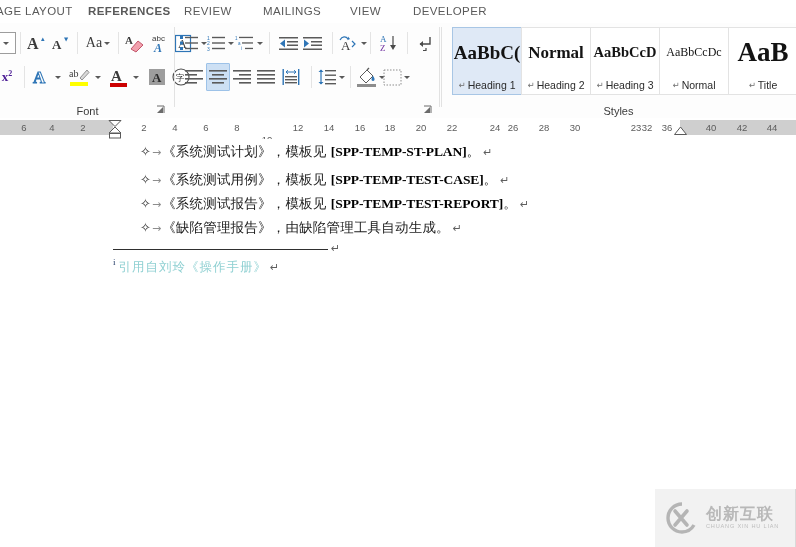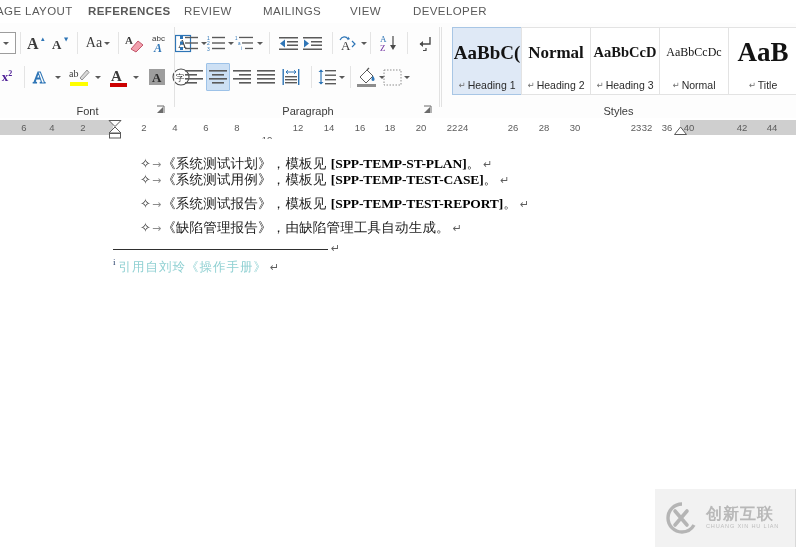--- a/index.html
+++ b/index.html
@@ -415,21 +415,20 @@
           <span class="caret"></span>
         </div>
         <div class="btn" style="width:24px;margin-left:2px;">
           <svg width="19" height="17" viewBox="0 0 19 17">
             <rect x="1" y="1" width="17" height="15" fill="none" stroke="#8d8d8d" stroke-width="1" stroke-dasharray="1.5 1.5"></rect>
           </svg>
           <span class="caret"></span>
         </div>
       </div>
 
-      <div class="grp-label">Paragraph</div>
       <div class="dlg" style="right:6px;">
         <svg width="10" height="10" viewBox="0 0 10 10">
           <path d="M1 1 L8 1 L8 8" fill="none" stroke="#6b6b6b" stroke-width="1"></path>
           <path d="M1 8 L7 8 L7 2 Z" fill="#6b6b6b"></path>
         </svg>
       </div>
       <div class="grp-sep" style="right:0;"></div>
     </div>
 
     <div class="grp" style="left:441px;width:355px;">
@@ -488,44 +487,44 @@
     <div class="rtick" style="left:175px;">4</div>
     <div class="rtick" style="left:206px;">6</div>
     <div class="rtick" style="left:237px;">8</div>
     <div class="rtick" style="left:267px;margin-top:12px;">10</div>
     <div class="rtick" style="left:298px;">12</div>
     <div class="rtick" style="left:329px;">14</div>
     <div class="rtick" style="left:360px;">16</div>
     <div class="rtick" style="left:390px;">18</div>
     <div class="rtick" style="left:421px;">20</div>
     <div class="rtick" style="left:452px;">22</div>
-    <div class="rtick" style="left:463px;">24</div>
+    <div class="rtick" style="left:495px;">24</div>
     <div class="rtick" style="left:513px;">26</div>
     <div class="rtick" style="left:544px;">28</div>
     <div class="rtick" style="left:575px;">30</div>
     <div class="rtick" style="left:606px;margin-left:32px;">32</div>
     <div class="rtick" style="left:636px;">23</div>
     <div class="rtick" style="left:667px;">36</div>
-    <div class="rtick" style="left:689px;">40</div>
+    <div class="rtick" style="left:711px;">40</div>
     <div class="rtick" style="left:742px;">42</div>
     <div class="rtick" style="left:772px;">44</div>
 
     <svg style="position:absolute;left:107px;top:0px;" width="16" height="21" viewBox="0 0 16 21">
       <path d="M2 2.5 L14 2.5 L8 8.5 Z" fill="#ffffff" stroke="#5a5a5a" stroke-width="1"></path>
       <path d="M8 9 L14 15 L2 15 Z" fill="#ffffff" stroke="#5a5a5a" stroke-width="1"></path>
       <rect x="2.5" y="15.5" width="11" height="4.5" fill="#ffffff" stroke="#5a5a5a" stroke-width="1"></rect>
     </svg>
     <svg style="position:absolute;left:673px;top:8px;" width="15" height="11" viewBox="0 0 15 11">
       <path d="M7.5 1 L13.5 8.5 L1.5 8.5 Z" fill="#ffffff" stroke="#5a5a5a" stroke-width="1"></path>
     </svg>
   </div>
 
   <div class="doc">
 
-    <div class="para" style="top:16px;text-align:center;">
+    <div class="para" style="top:4px;text-align:center;">
       <span class="bul">✧</span><span class="tabarrow">→</span><span class="cjk">《系统测试计划》，模板见</span>&nbsp;<span class="code">[SPP-TEMP-ST-PLAN]</span><span class="cjk">。</span><span class="pmark">↵</span>
     </div>
 
     <div class="para" style="top:32px;">
       <span class="bul">✧</span><span class="tabarrow">→</span><span class="cjk">《系统测试用例》，模板见</span>&nbsp;<span class="code">[SPP-TEMP-TEST-CASE]</span><span class="cjk">。</span><span class="pmark">↵</span>
     </div>
 
     <div class="para" style="top:56px;">
       <span class="bul">✧</span><span class="tabarrow">→</span><span class="cjk">《系统测试报告》，模板见</span>&nbsp;<span class="code">[SPP-TEMP-TEST-REPORT]</span><span class="cjk">。</span><span class="pmark">↵</span>
     </div>

